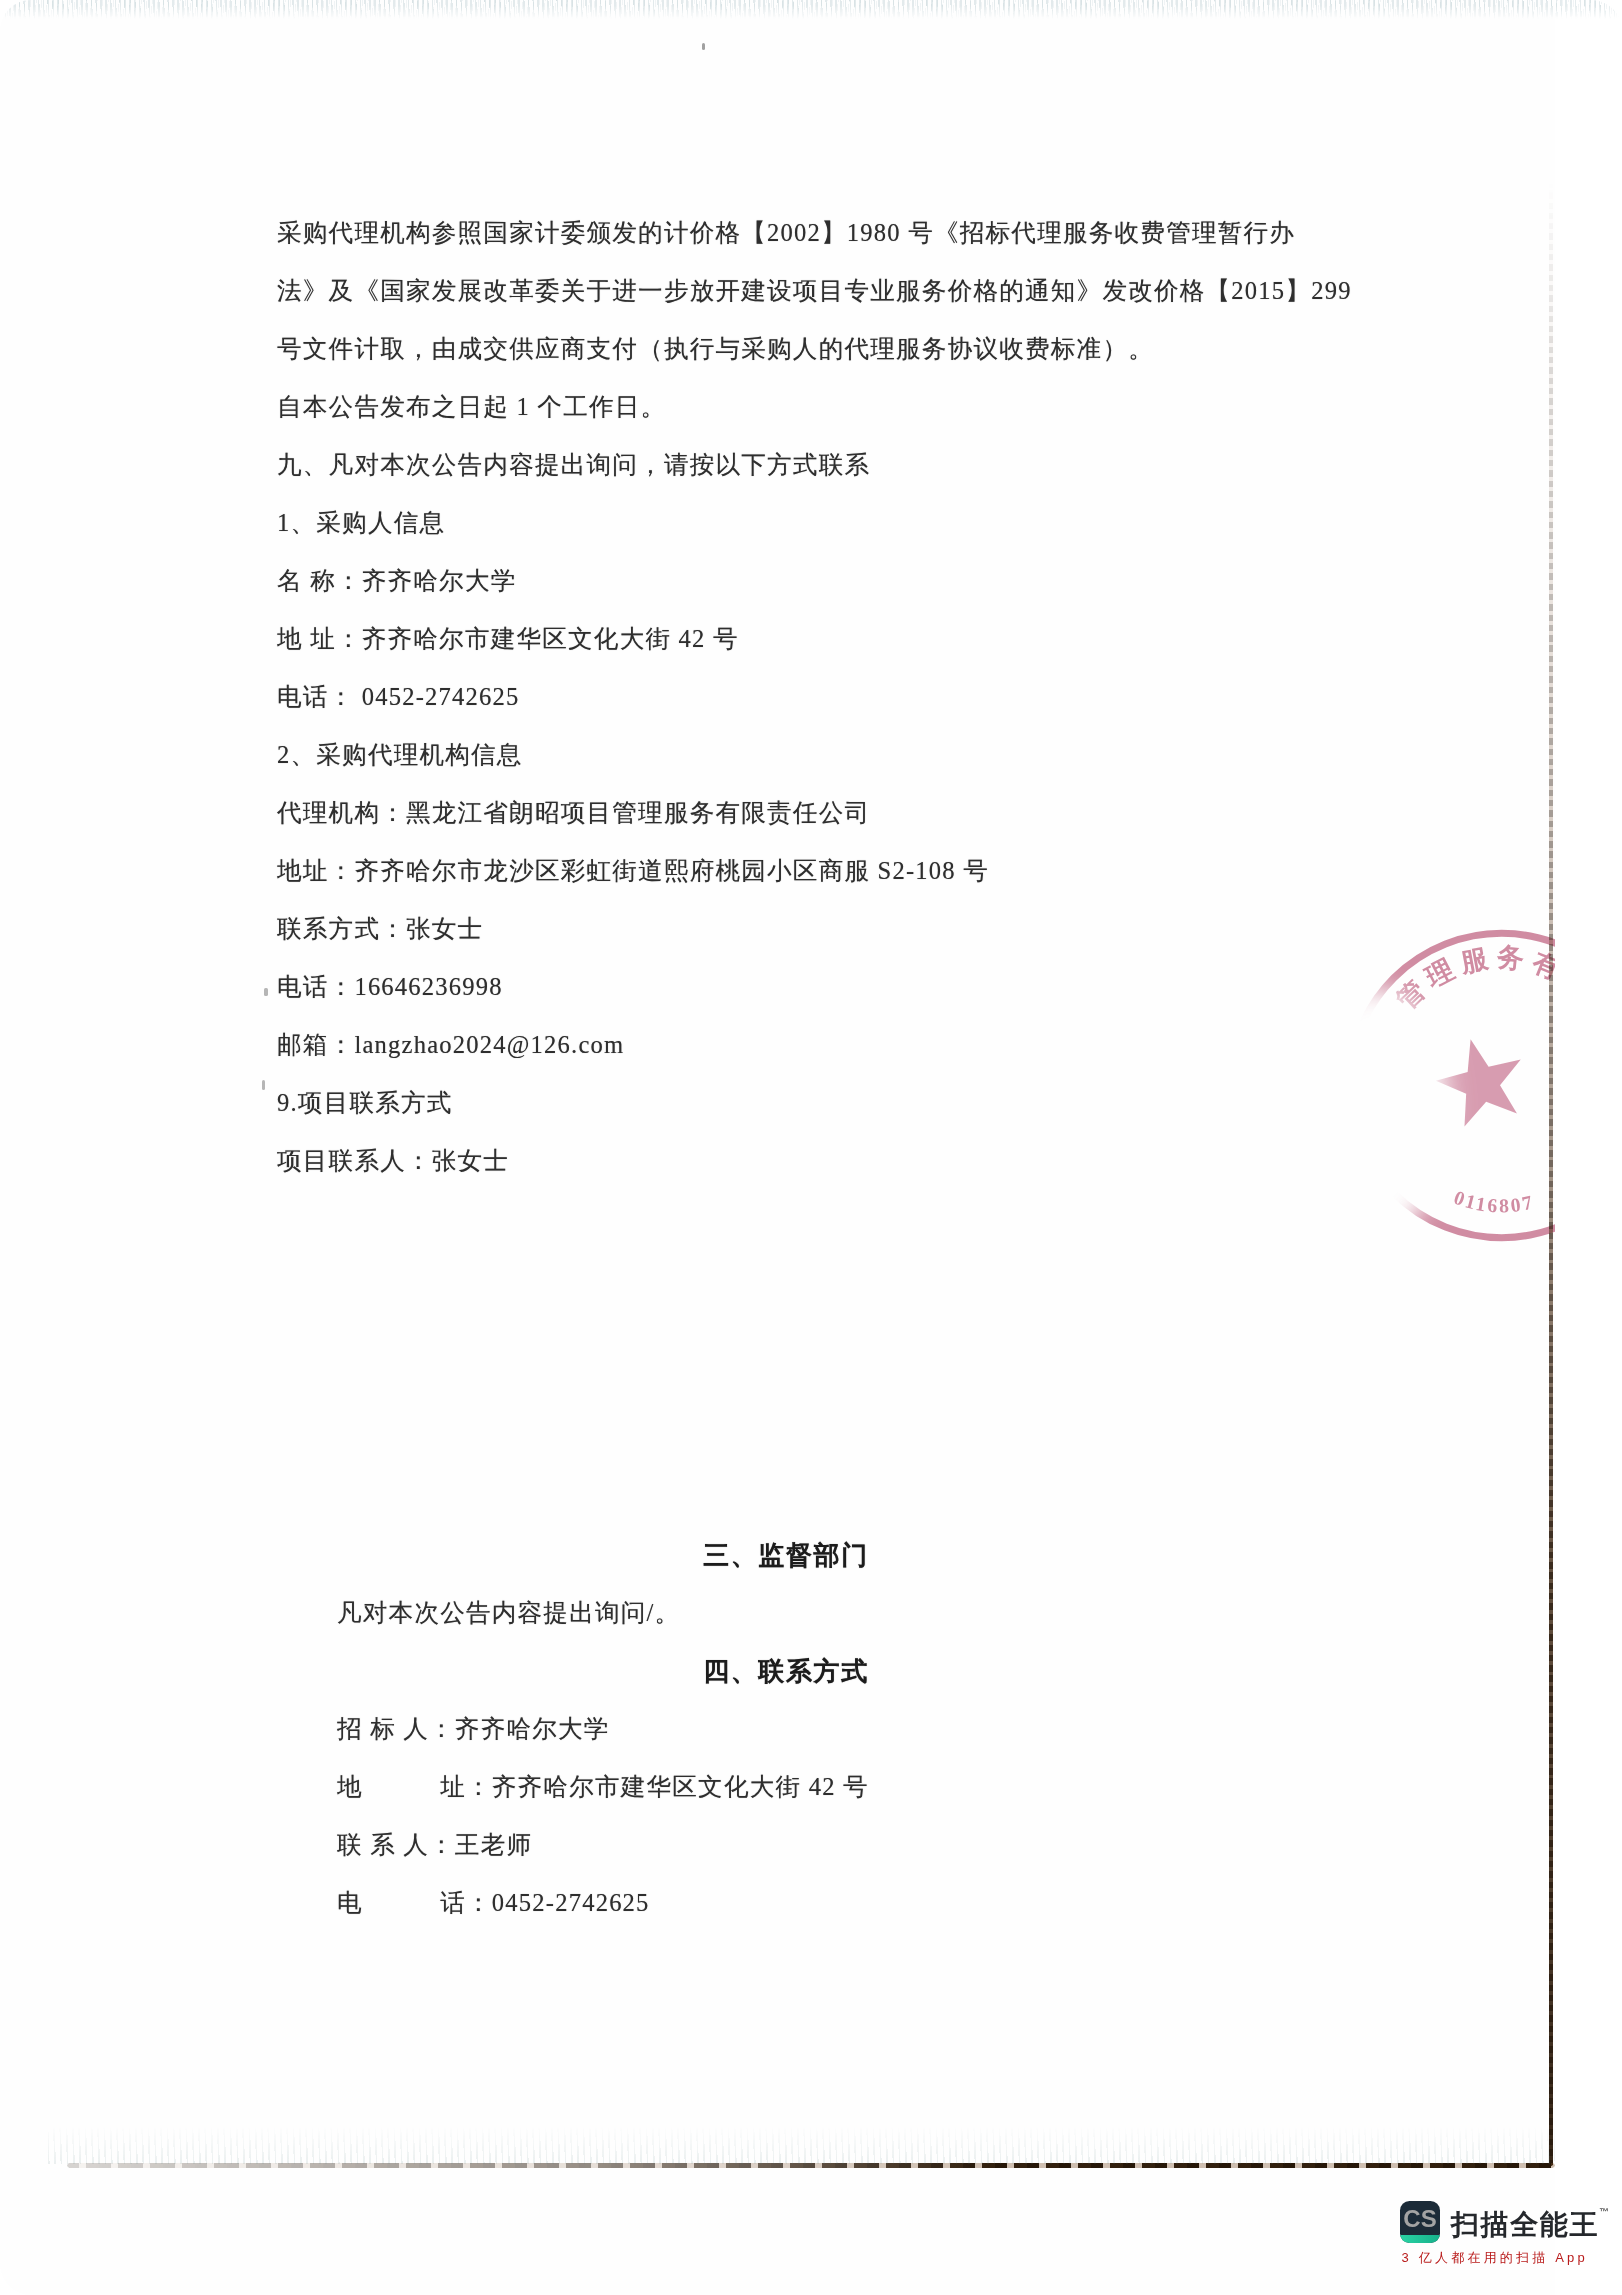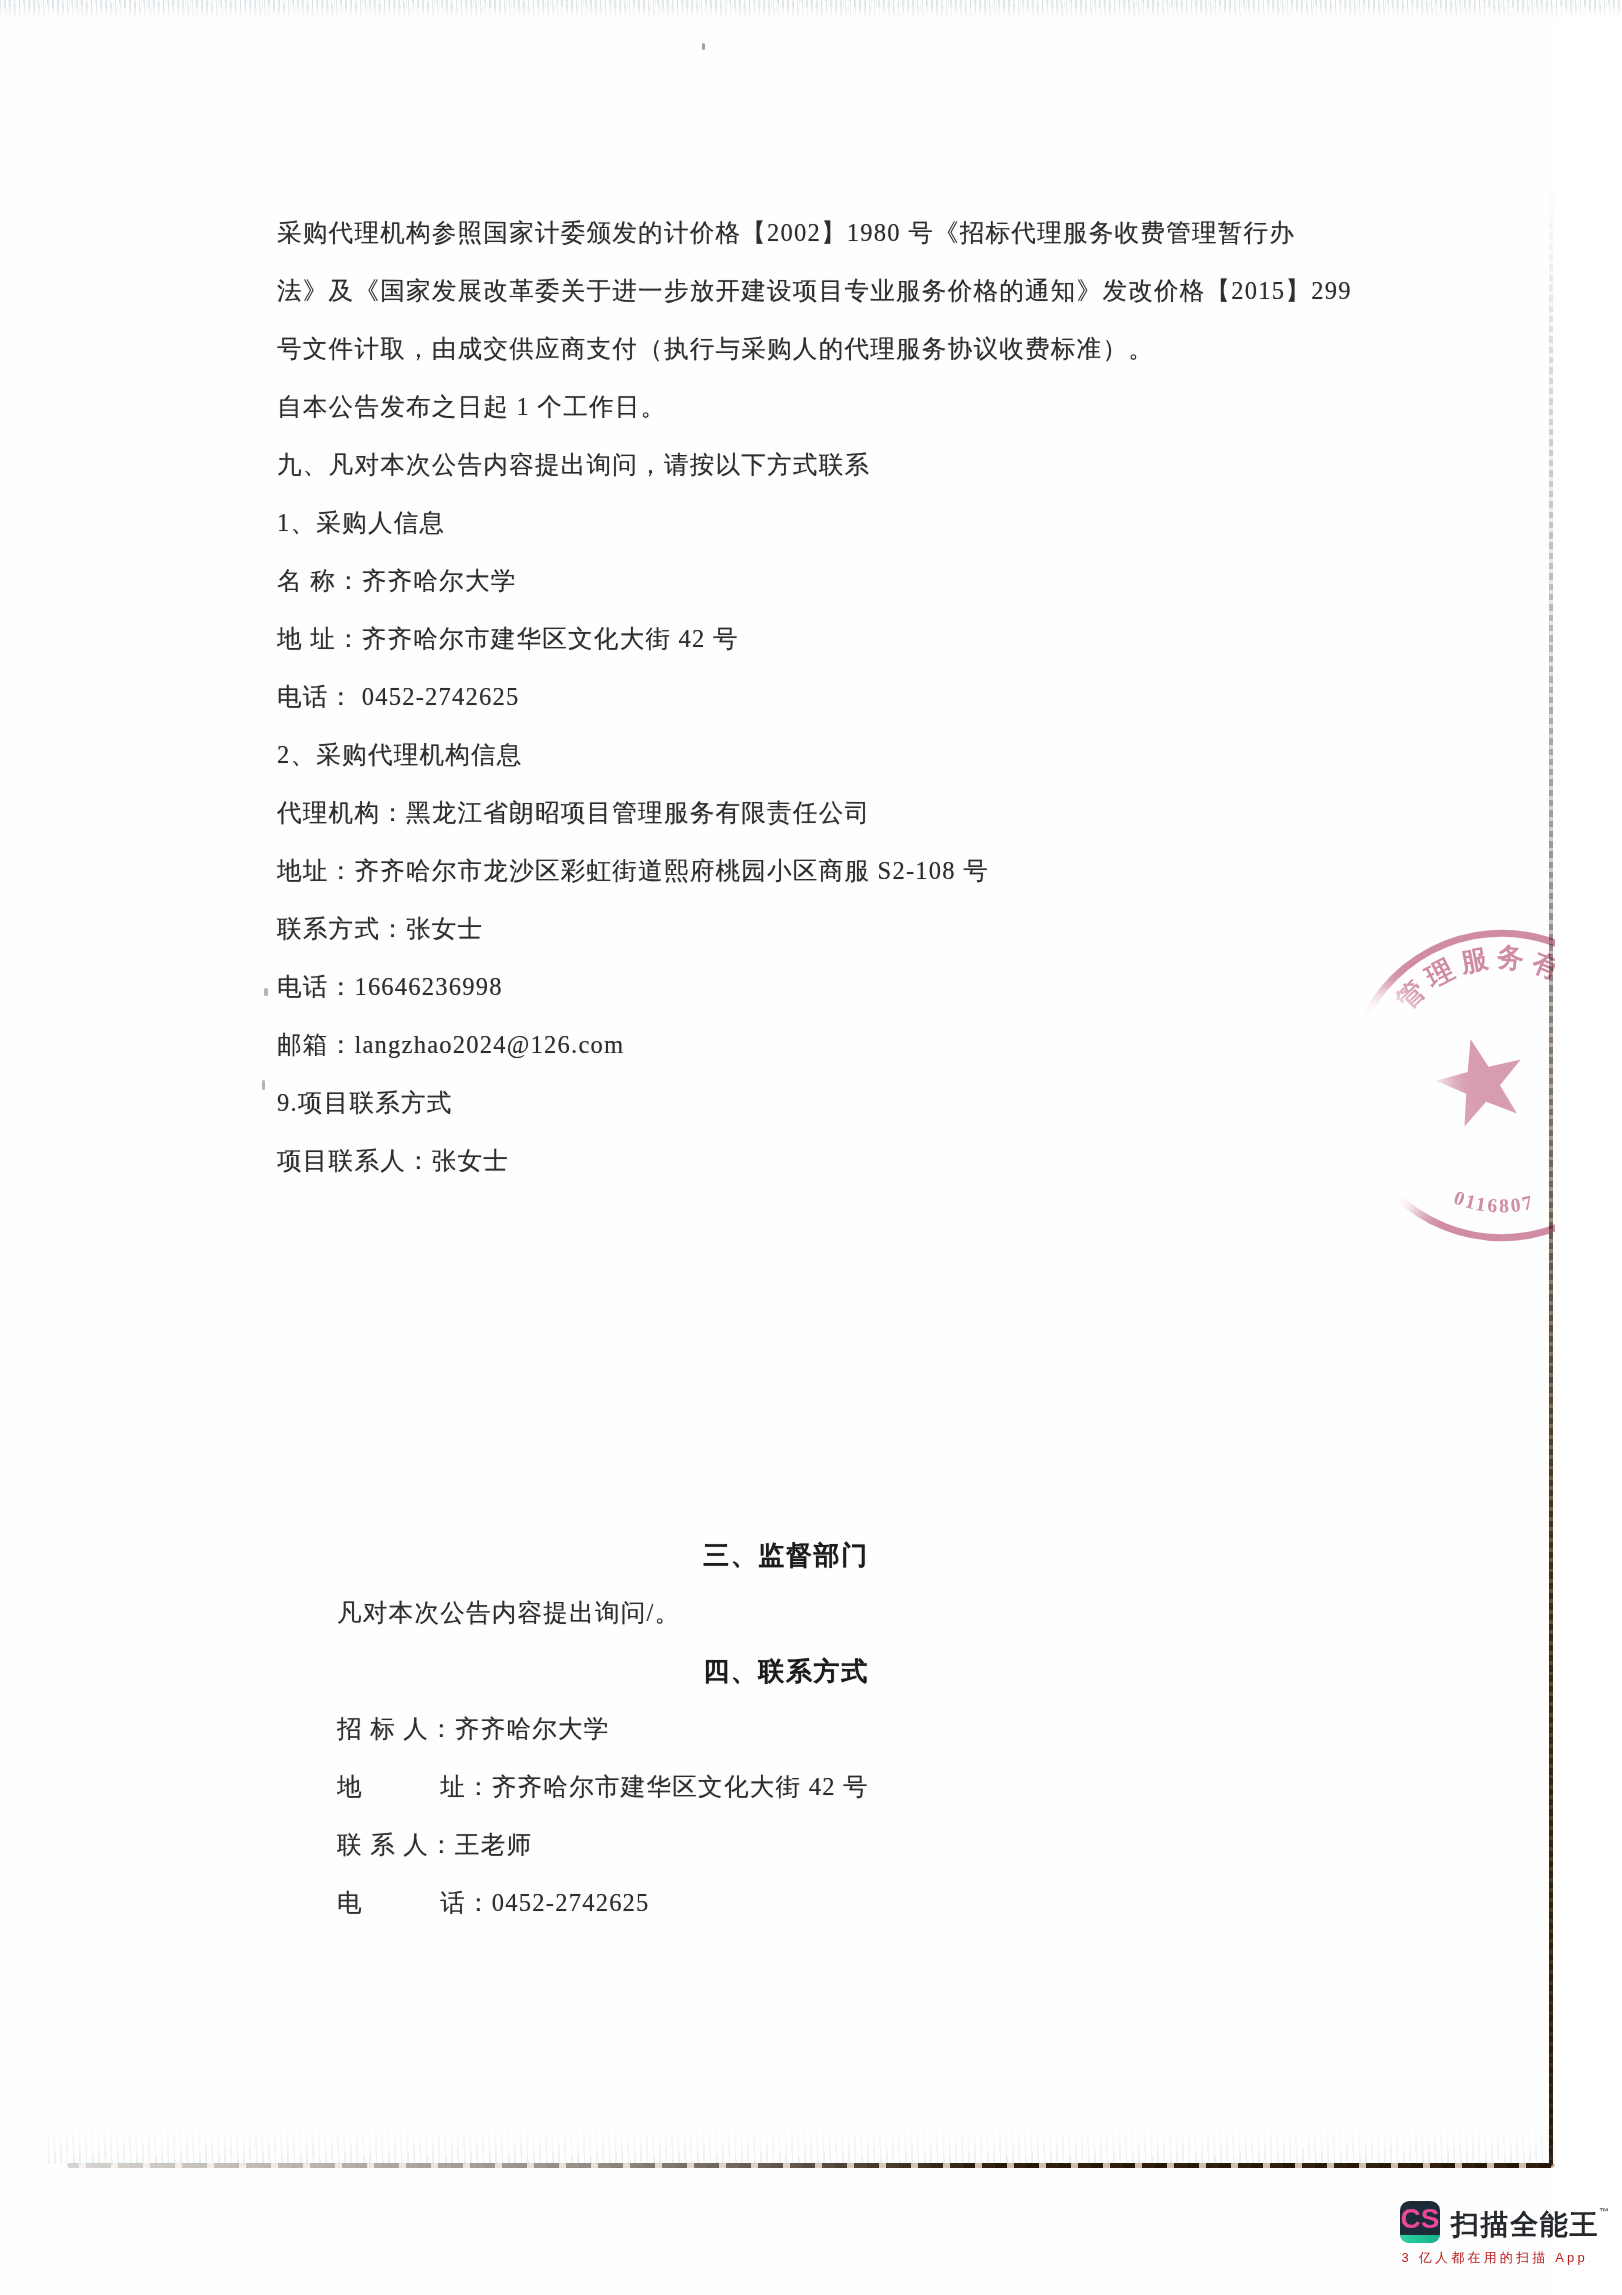--- a/index.html
+++ b/index.html
@@ -1,17 +1,17 @@
 <!DOCTYPE html>
 <html style="font-size:12.7px"><head>
 <meta charset="utf-8">
 <style>
   html,body{margin:0;padding:0;background:#ffffff;}
   .canvas{position:relative;width:1622px;height:2295px;background:#ffffff;overflow:hidden;
-          font-family:"Liberation Serif",serif;}
+          font-family:"Liberation Serif",serif;border-radius:31px;}
   
   .page{position:absolute;left:0;top:0;width:1555px;height:2295px;overflow:hidden;background:#fefefe;}
   
   .noise-top{position:absolute;left:0;top:0;width:1622px;height:19px;opacity:.8;
      background:
        repeating-linear-gradient(88deg, rgba(105,145,155,.22) 0 1.6px, transparent 1.6px 4.8px),
        repeating-linear-gradient(-84deg, rgba(130,160,170,.14) 0 0.8px, transparent 0.8px 5.5px);
      -webkit-mask-image:linear-gradient(180deg,#000 30%,transparent);
      mask-image:linear-gradient(180deg,#000 30%,transparent);}
   .noise-bottom{position:absolute;left:48px;top:2126px;width:1507px;height:38px;
@@ -44,21 +44,21 @@
      mask-image:linear-gradient(90deg, rgba(0,0,0,.18), rgba(0,0,0,.5) 35%, #000 62%);}
   .speck{position:absolute;background:#6e6e6e;opacity:.5;border-radius:1.6px;}
   .speck.s1{left:264px;top:988px;width:4px;height:8px;}
   .speck.s2{left:262px;top:1080px;width:3.2px;height:10.3px;}
   .speck.s3{left:702px;top:43px;width:3.2px;height:7.1px;opacity:.65;}
   
   .cs-logo{position:absolute;left:1400px;top:2201px;width:222px;height:87px;
            font-family:"Liberation Sans",sans-serif;}
   .cs-badge{position:absolute;left:0;top:0;width:40px;height:42px;border-radius:9.5px;
             background:#1c2b38;overflow:hidden;display:flex;align-items:center;justify-content:center;}
-  .cs-badge span{color:#ec4899;font-weight:800;font-size:28px;letter-spacing:0;margin-bottom:5.5px;}
+  .cs-badge span{color:#a3a3a3;font-weight:800;font-size:24px;letter-spacing:0;margin-bottom:5.5px;}
   .cs-strip{position:absolute;bottom:0;left:0;right:0;height:8px;
             background:linear-gradient(90deg,#2ad3a4,#17b08b);}
   .cs-title{position:absolute;left:51px;top:4.8px;font-size:28px;font-weight:700;color:#25282c;
             letter-spacing:1.6px;white-space:nowrap;}
   .cs-title sup{font-size:9.5px;color:#555;vertical-align:top;}
   .cs-tagline{position:absolute;left:1.6px;top:48px;font-size:13px;color:#b91c1c;
               letter-spacing:3.2px;white-space:nowrap;}
 </style>
 </head>
 <body>

